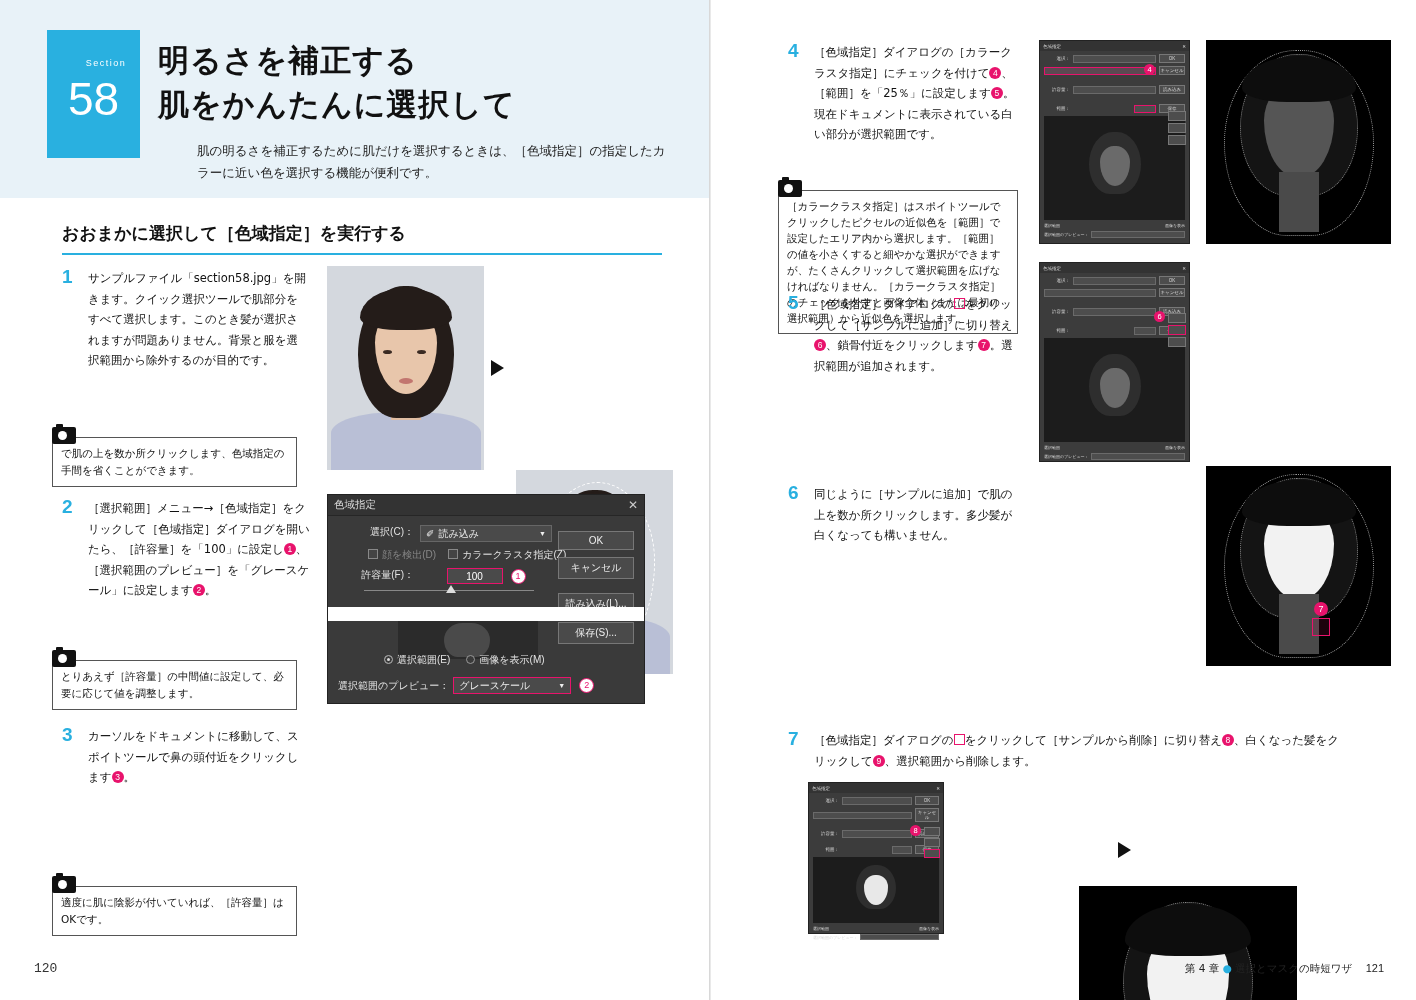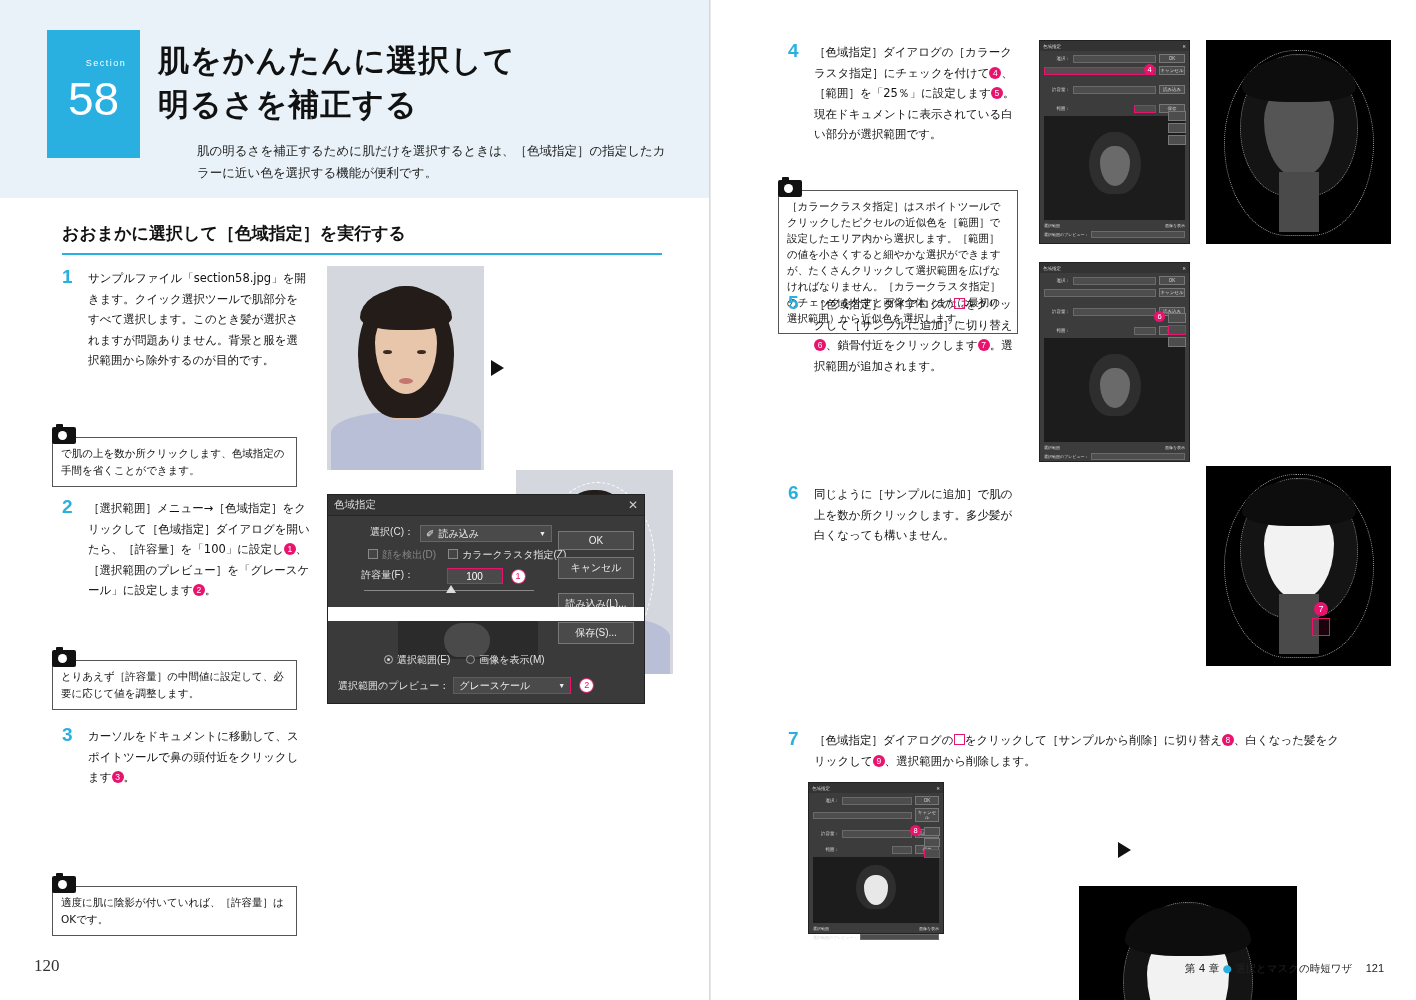--- a/index.html
+++ b/index.html
@@ -192,22 +192,22 @@
   .sdlg .stitle { height:10px; background:#333; display:flex; align-items:center; padding:0 3px; font-size:4.5px;}
   .sdlg .stitle .x { margin-left:auto; }
   .sdlg .srow { display:flex; align-items:center; margin:3px 4px; gap:3px;}
   .sdlg .slbl { width:26px; text-align:right; font-size:4.5px; }
   .sdlg .sfield { background:#4d4d4d; border:1px solid #6a6a6a; height:8px; flex:1; }
   .sdlg .sbtn { background:#4d4d4d;border:1px solid #777;font-size:4.5px;text-align:center;padding:1px 0;}
   .sdlg .sprev { background:#1c1c1c; margin:3px 4px; }
 
   
   .folio-left {
-    position:absolute; left:34px; bottom:24px; font-size:17px; color:#333;
-    font-family:Liberation Serif, serif;
+    position:absolute; left:34px; bottom:24px; font-size:13px; color:#333;
+    font-family:Liberation Mono, monospace;
   }
   .folio-right {
     position:absolute; right:32px; bottom:24px; font-size:10.5px; color:#222;
   }
   .folio-right .dot { color:#29b0e0; }
   .circ-num {
     position:absolute; width:14px;height:14px;border-radius:50%;
     background:#e8136c;color:#fff;font-size:9px;line-height:14px;text-align:center;
     font-family:"Liberation Sans",sans-serif;
   }
@@ -225,22 +225,22 @@
   <div class="page left">
 
     <div class="header-band"></div>
 
     <div class="section-badge">
       <div class="sec-word">Section</div>
       <div class="sec-num">58</div>
     </div>
 
     <div class="title">
+      <div>明るさを補正する</div>
       <div>肌をかんたんに選択して</div>
-      <div>明るさを補正する</div>
     </div>
 
     <div class="lead">肌の明るさを補正するために肌だけを選択するときは、［色域指定］の指定したカラーに近い色を選択する機能が便利です。</div>
 
     <div class="sec-heading">おおまかに選択して［色域指定］を実行する</div>
 
     <div class="step" style="left:62px; top:268px; width:245px;">
       <span class="num">1</span>
       <div class="txt">サンプルファイル「section58.jpg」を開きます。クイック選択ツールで肌部分をすべて選択します。このとき髪が選択されますが問題ありません。背景と服を選択範囲から除外するのが目的です。</div>
     </div>

